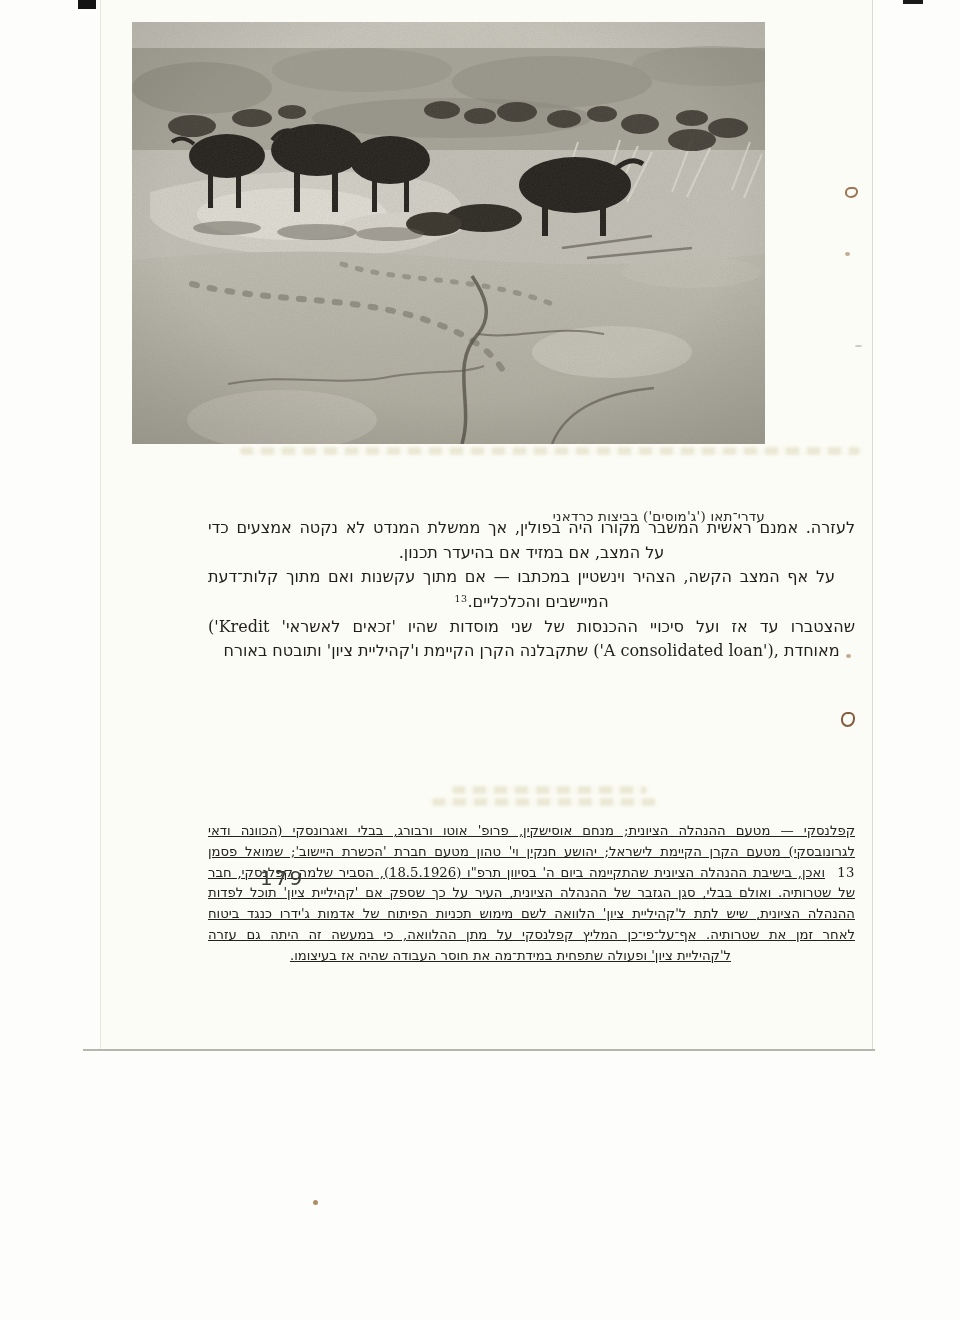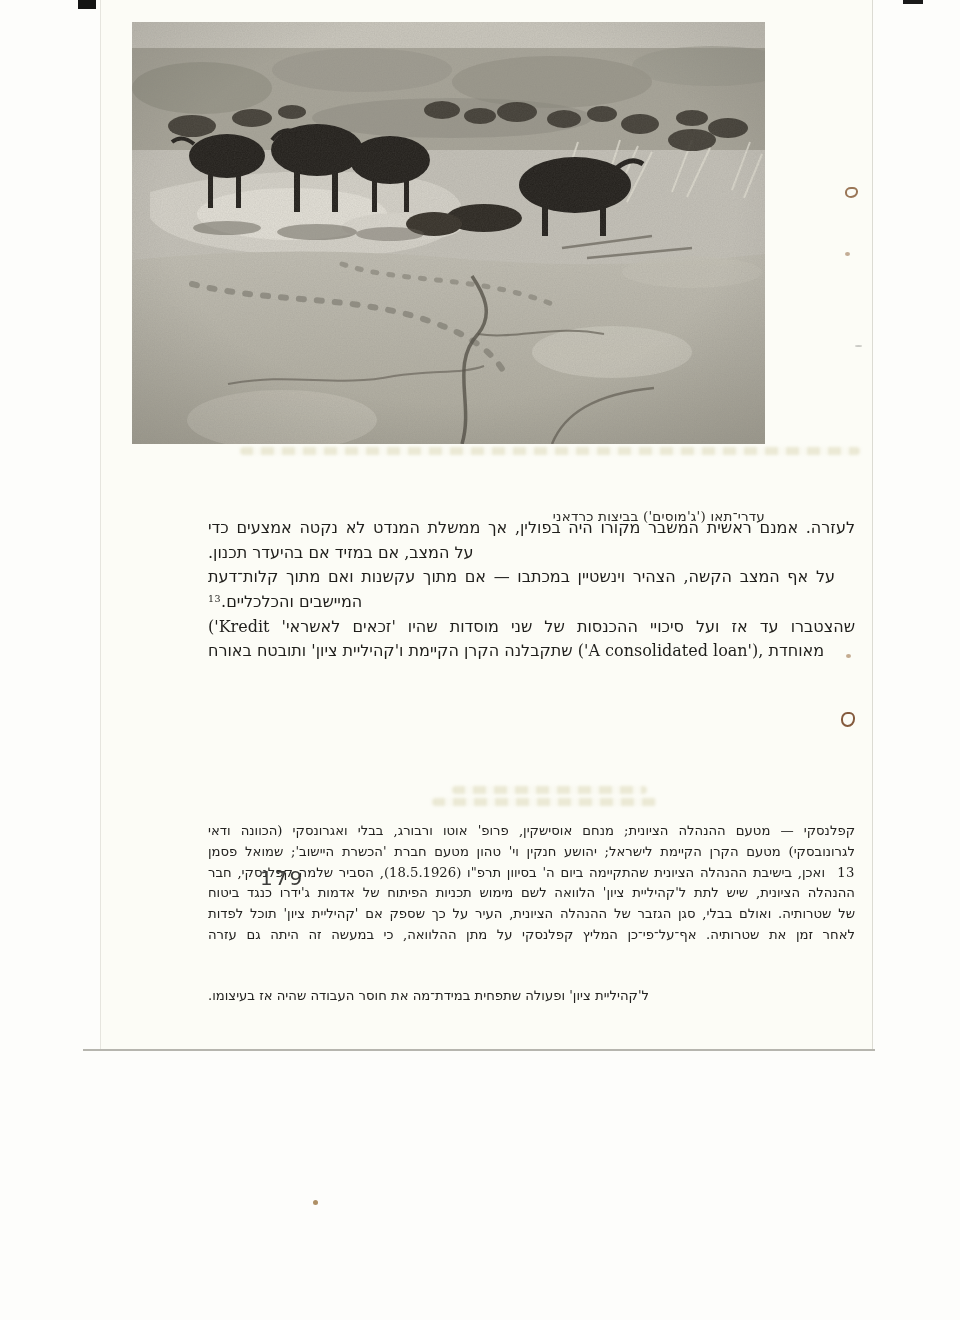--- a/index.html
+++ b/index.html
@@ -28,22 +28,22 @@
   }
   .main-text{
     position:absolute;right:17px;top:516px;width:647px;direction:rtl;
     font-size:16px;color:#1f1e1b;
   }
   .main-text .tl{height:24.7px;line-height:24.7px;}
   .fn-block{
     position:absolute;right:17px;top:821px;width:647px;direction:rtl;
     font-size:13.2px;color:#232220;
   }
-  .fn-block .tl{height:20.8px;line-height:20.8px;}
-  .tl{position:relative;overflow:hidden;text-align:left;}
+  .fn-block .tl{height:20.8px;line-height:20.8px;text-decoration:underline;}
+  .tl{position:relative;overflow:hidden;text-align:center;}
   .tl.jf{text-align:justify;text-align-last:justify;}
   sup{font-size:9.5px;vertical-align:5px;line-height:0;letter-spacing:.5px;}
   .fn-num{position:absolute;right:0;top:0;letter-spacing:.5px;}
   .pageno{
     position:absolute;left:160px;top:866px;
     font-family:"DejaVu Sans",sans-serif;
     font-size:20px;color:#3c3c3a;letter-spacing:2px;
   }
   .ghost{
     position:absolute;height:8px;border-radius:4px;
@@ -173,24 +173,24 @@
       <div class="tl jf" style="padding-right: 20px;">על אף המצב הקשה, הצהיר וינשטיין במכתבו — אם מתוך עקשנות ואם מתוך קלות־דעת</div>
       <div class="tl">המיישבים והכלכליים.<sup>13</sup></div>
       <div class="tl jf">שהצטברו עד אז ועל סיכויי ההכנסות של שני מוסדות שהיו 'זכאים לאשראי' ⁦('Kredit⁩</div>
       <div class="tl">מאוחדת ⁦('A consolidated loan'),⁩ שתקבלנה הקרן הקיימת ו'קהיליית ציון' ותובטח באורח</div>
     </div>
 
   <div class="fn-block" id="fn-block">
       <div class="tl jf">קפלנסקי — מטעם ההנהלה הציונית; מנחם אוסישקין, פרופ' אוטו ורבורג, בבלי ואגרונסקי (הכוונה ודאי</div>
       <div class="tl jf">לגרונובסקי) מטעם הקרן הקיימת לישראל; יהושע חנקין וי' טהון מטעם חברת 'הכשרת היישוב'; שמואל פסמן</div>
       <div class="tl jf" style="padding-right: 30px;">ואכן, בישיבת ההנהלה הציונית שהתקיימה ביום ה' בסיוון תרפ"ו ⁦(18.5.1926)⁩, הסביר שלמה קפלנסקי, חבר<span class="fn-num">13</span></div>
+      <div class="tl jf">של שטרותיה. ואולם בבלי, סגן הגזבר של ההנהלה הציונית, העיר על כך שספק אם 'קהיליית ציון' תוכל לפדות</div>
       <div class="tl jf">ההנהלה הציונית, שיש לתת ל'קהיליית ציון' הלוואה לשם מימוש תכניות הפיתוח של אדמות ג'ידרו כנגד ביטוח</div>
-      <div class="tl jf">של שטרותיה. ואולם בבלי, סגן הגזבר של ההנהלה הציונית, העיר על כך שספק אם 'קהיליית ציון' תוכל לפדות</div>
       <div class="tl jf">לאחר זמן את שטרותיה. אף־על־פי־כן המליץ קפלנסקי על מתן ההלוואה, כי במעשה זה היתה גם עזרה</div>
-      <div class="tl" style="padding-right: 42px; margin-top: 40px;">ל'קהיליית ציון' ופעולה שתפחית במידת־מה את חוסר העבודה שהיה אז בעיצומו.</div>
+      <div class="tl" style="padding-right: 42px;">ל'קהיליית ציון' ופעולה שתפחית במידת־מה את חוסר העבודה שהיה אז בעיצומו.</div>
     </div>
 
   <div class="pageno">179</div>
 </div>
 
 <div class="edge-left"></div>
 <div class="edge-right"></div>
 <div class="bottom-line"></div>
 <div class="notch-tl"></div>
 <div class="notch-tr"></div>

